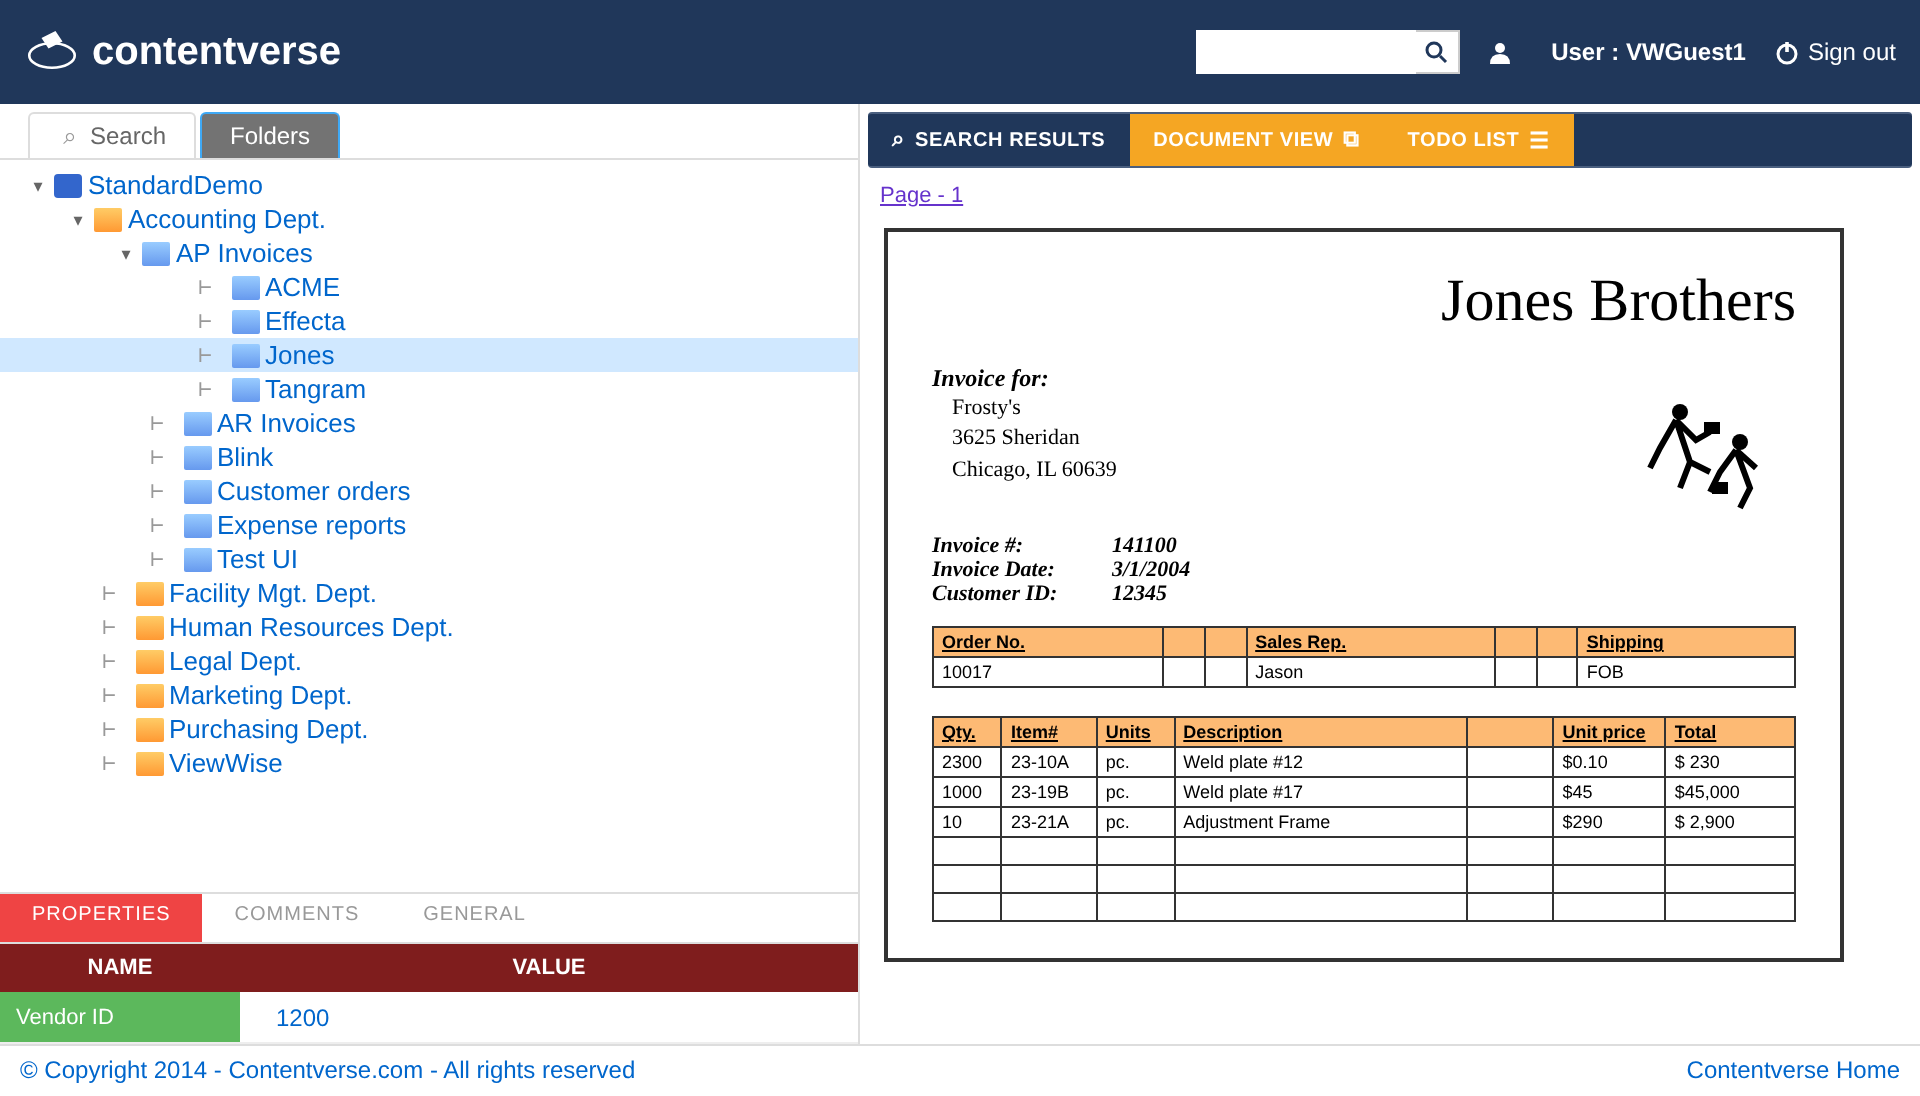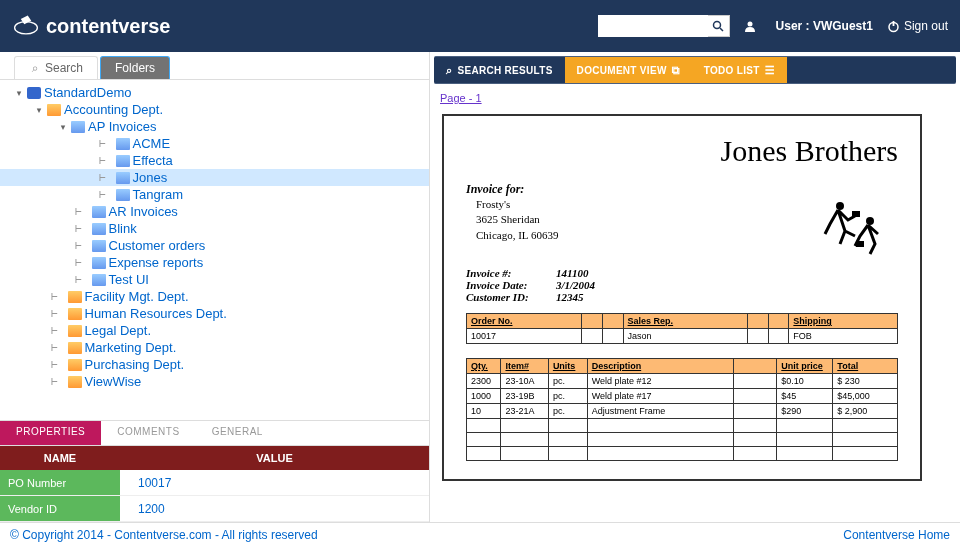--- a/index.html
+++ b/index.html
@@ -30,21 +30,21 @@
 .tree-item.selected { background: #d0e8ff; }
 .tree-item .expander { width: 10px; text-align: center; color: #666; font-size: 9px; }
 .tree-item .folder-icon { width: 14px; height: 12px; margin: 0 3px; display:inline-block; }
 .tree-item .db-icon { width:14px; height:12px; margin:0 3px; display:inline-block; background:#3366cc; border-radius:2px;}
 .folder-icon.orange { background: linear-gradient(#ffcc66,#ff9933); border-radius:1px; }
 .folder-icon.blue { background: linear-gradient(#99ccff,#6699ee); border-radius:1px; }
 .tree-lines { color:#999; font-family:monospace; font-size:11px; white-space:pre;}
 
 .prop-tabs { display: flex; height: 26px; border-top:1px solid #ddd; border-bottom:1px solid #ddd;}
 .prop-tab { padding: 5px 16px; font-size: 10px; color: #999; cursor: pointer; letter-spacing:0.5px;}
-.prop-tab.active { background: #be185d; color: #fff; }
+.prop-tab.active { background: #ef4444; color: #fff; }
 
 .prop-table { }
 .prop-header { display: flex; background: #7f1d1d; color: #fff; font-size: 11px; font-weight: bold; height: 24px; align-items: center; }
 .prop-header .col1 { width: 120px; text-align: center; }
 .prop-header .col2 { flex: 1; text-align: center; }
 .prop-row { display: flex; height: 26px; align-items: center; font-size: 12px; border-bottom:1px solid #eee;}
 .prop-row .col1 { width: 120px; background: #5cb85c; color: #fff; padding: 0 8px; height:100%; display:flex; align-items:center; font-size:11px;}
 .prop-row .col2 { flex: 1; padding: 0 18px; color:#0066cc; }
 
 .right-panel { flex: 1; display: flex; flex-direction: column; background:#fff;}
@@ -216,24 +216,20 @@
 
     <div class="prop-tabs">
       <div class="prop-tab active">PROPERTIES</div>
       <div class="prop-tab">COMMENTS</div>
       <div class="prop-tab">GENERAL</div>
     </div>
     <div class="prop-table">
       <div class="prop-header">
         <div class="col1">NAME</div>
         <div class="col2">VALUE</div>
-      </div>
-      <div class="prop-row">
-        <div class="col1">PO Number</div>
-        <div class="col2">10017</div>
       </div>
       <div class="prop-row">
         <div class="col1">Vendor ID</div>
         <div class="col2">1200</div>
       </div>
     </div>
   </div>
 
   <div class="right-panel">
     <div class="right-tabs">

